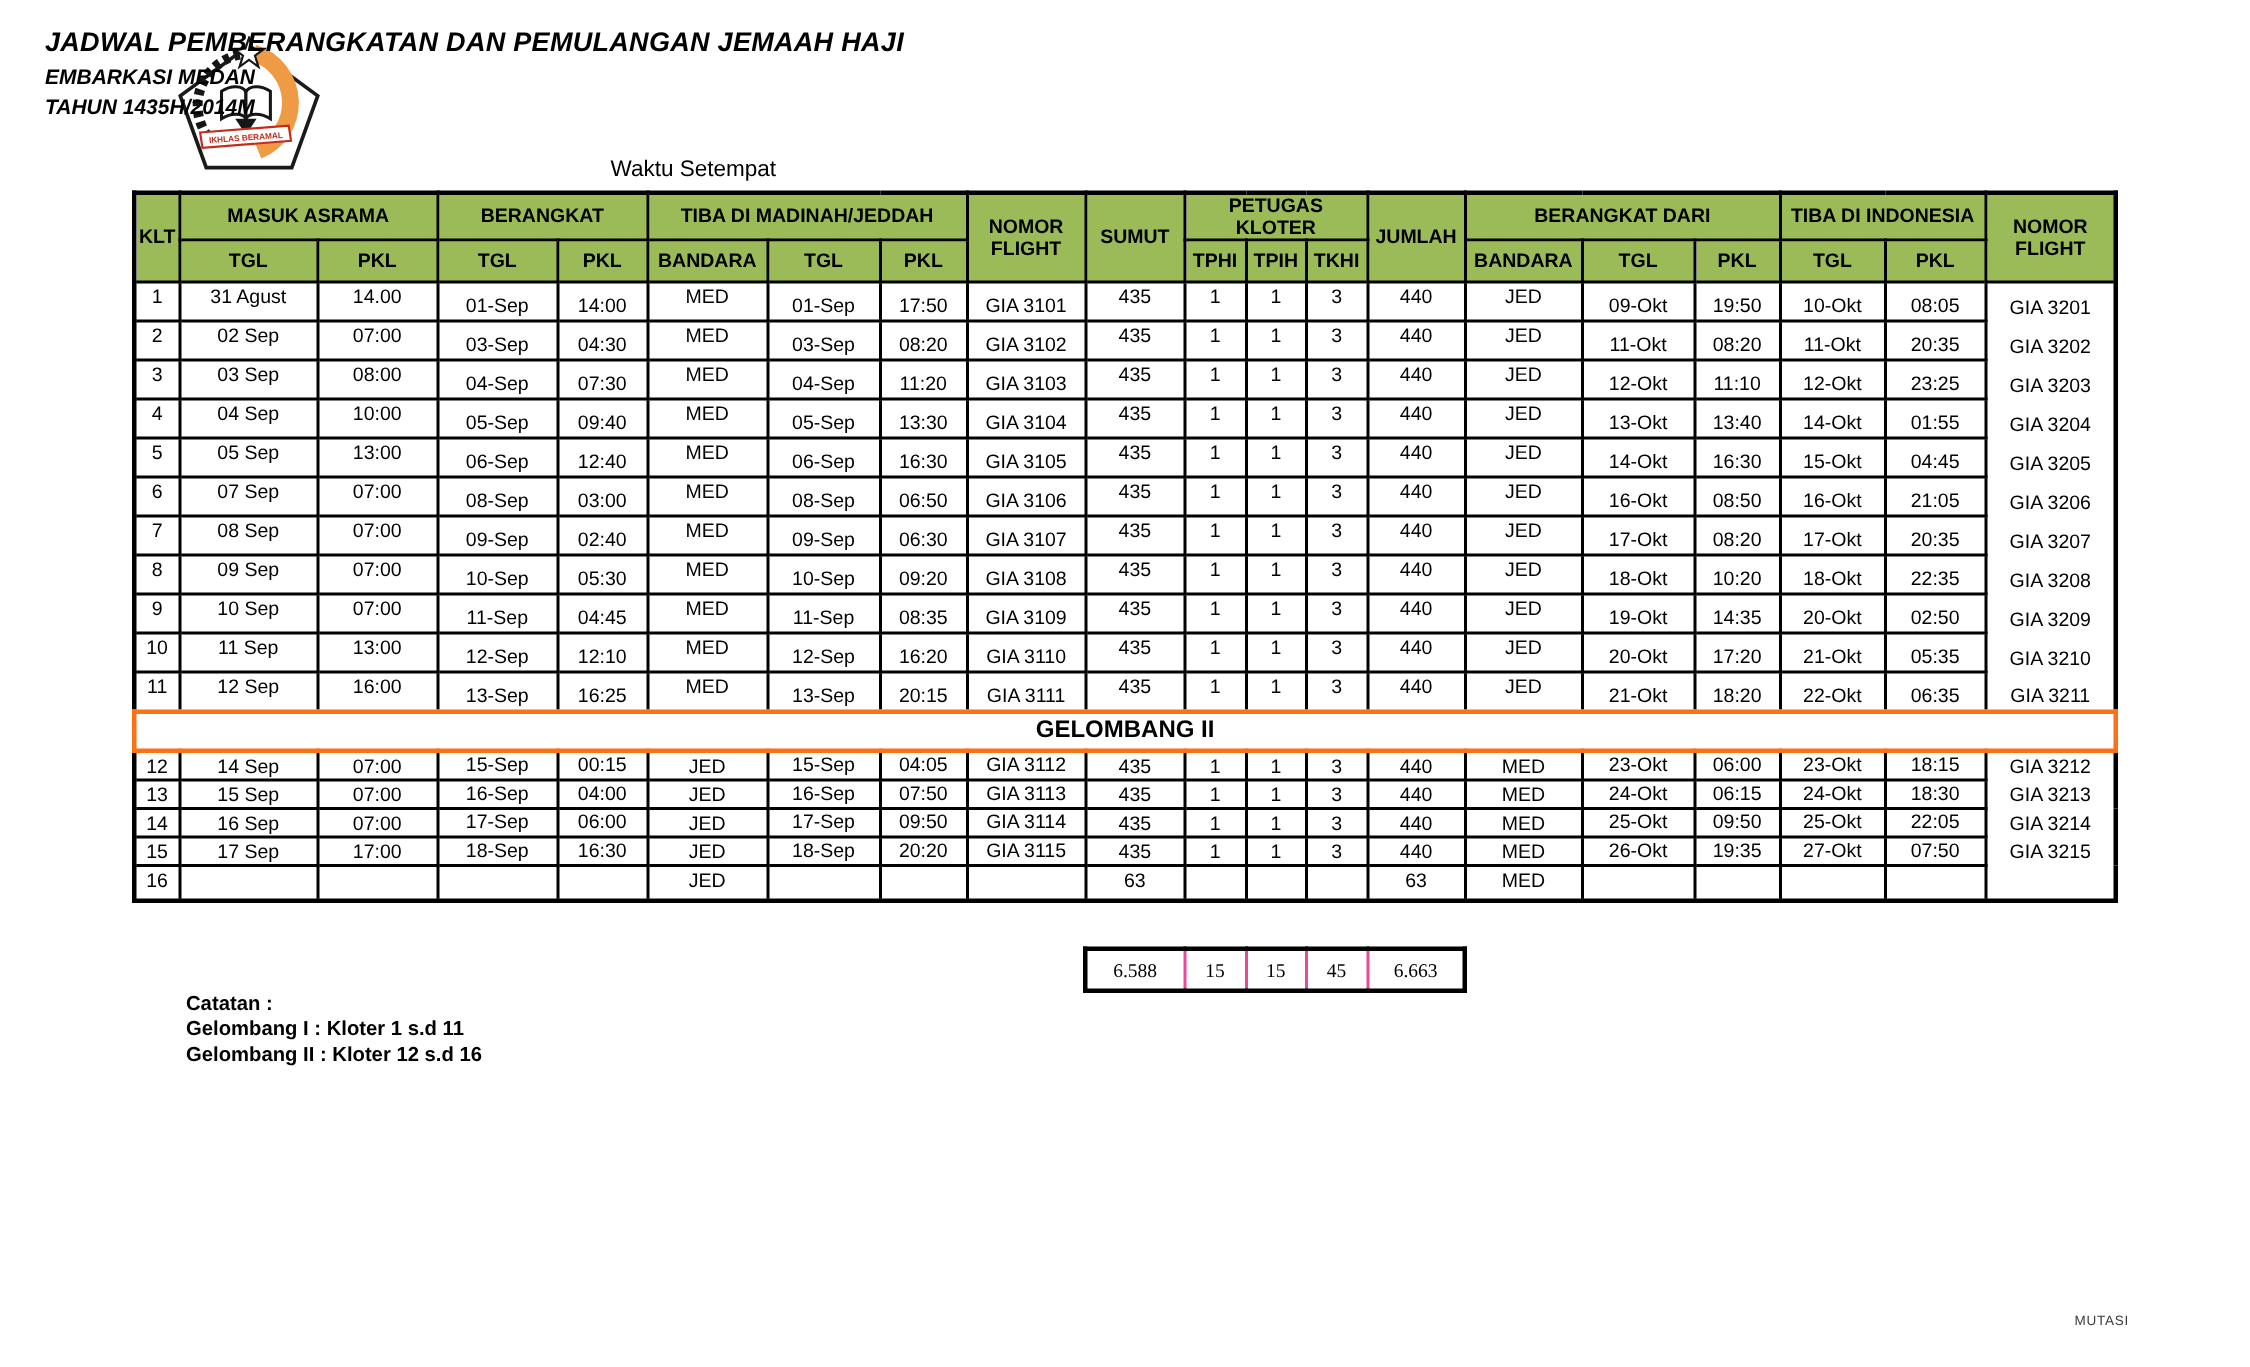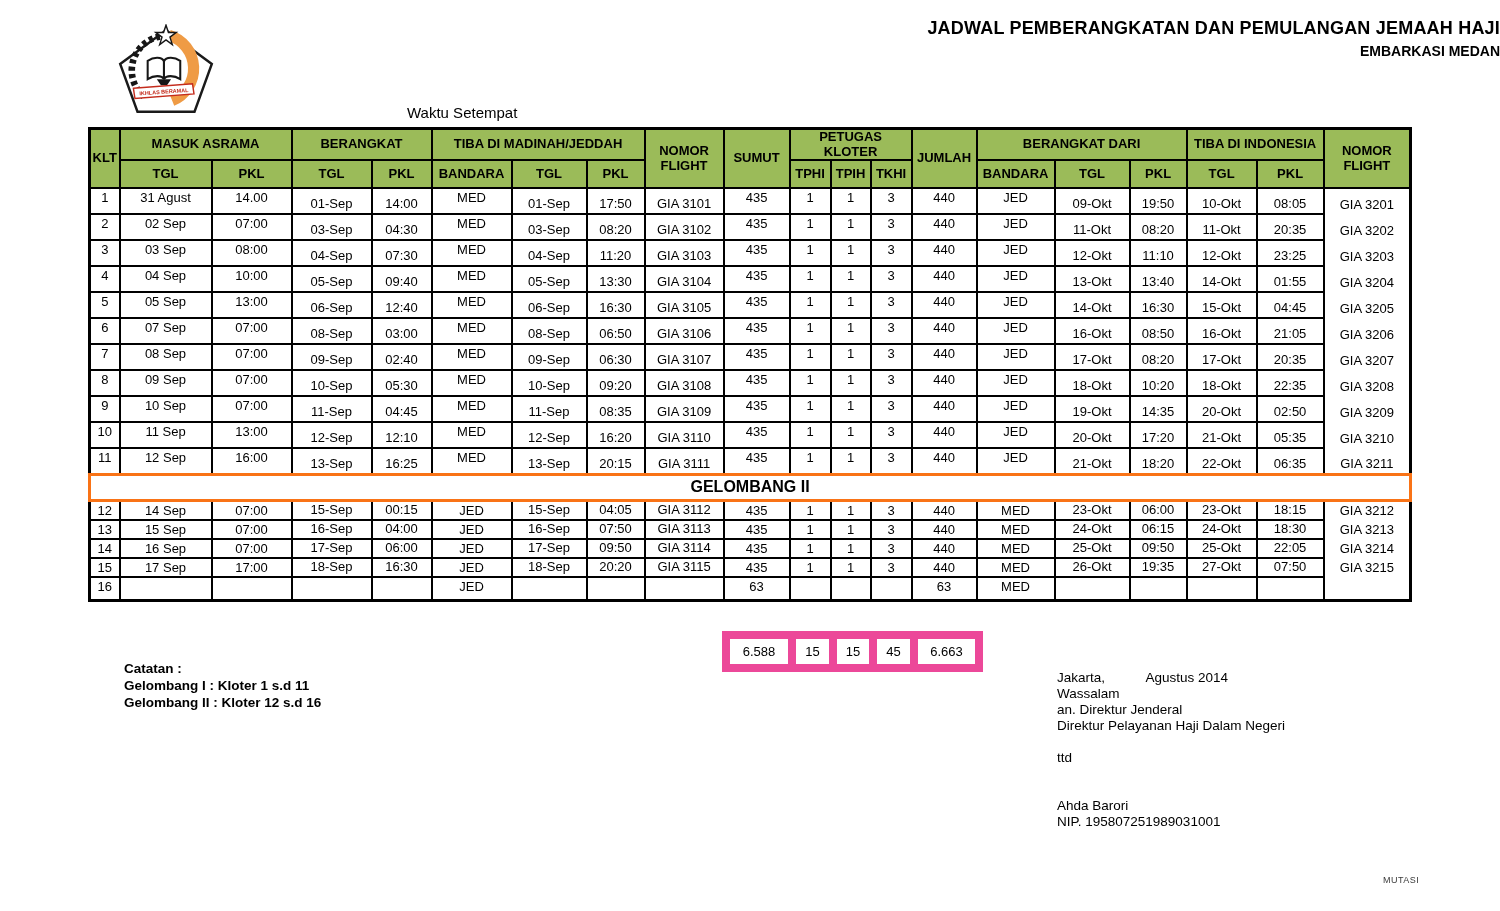--- a/index.html
+++ b/index.html
@@ -1,21 +1,21 @@
 <!DOCTYPE html>
 <html><head>
 <meta charset="utf-8">
 <style>
   html,body{margin:0;padding:0;background:#fff;}
   .doc{position:relative;width:1500px;height:911px;background:#fff;overflow:hidden;
        font-family:"Liberation Sans","DejaVu Sans",sans-serif;color:#000;}
 
   .logo{position:absolute;left:110px;top:24px;width:112px;height:92px;}
 
-  .title-block{position:absolute;left:30px;top:18px;width:1470px;text-align:right;font-weight:bold;}
+  .title-block{position:absolute;left:30px;top:18px;width:1470px;text-align:left;font-weight:bold;font-style:italic;}
   .title-line1{font-size:18px;letter-spacing:.2px;}
   .title-line2,.title-line3{font-size:14px;margin-top:4px;}
 
   .waktu{position:absolute;left:407px;top:104px;font-size:15px;font-weight:normal;}
 
   table.sched{position:absolute;left:88px;top:127px;border-collapse:collapse;table-layout:fixed;
               width:1321px;font-size:13px;border:3px solid #000;}
   .sched th,.sched td{border:2px solid #000;overflow:hidden;text-align:center;padding:0 1px;}
   .sched th{background:#9BBB59;font-weight:bold;font-size:13px;white-space:normal;line-height:1.08;}
   .sched tr.h1 th{height:29px;}
@@ -24,21 +24,21 @@
   .sched tbody tr{height:26px;}
   .sched tbody.g2 tr{height:14px;}
   .sched tbody.g2 tr.last{height:24px;}
   td.top{vertical-align:top;padding-top:1px;}
   td.bot{vertical-align:bottom;padding-bottom:2px;}
   td.flight-col{border-top:none;border-bottom:none;}
   tr.band td{border:3px solid #f97316;font-weight:bold;height:22px;vertical-align:middle;font-size:16px;}
 
   table.totals{position:absolute;left:722px;top:631px;border-collapse:collapse;table-layout:fixed;
                width:253px;font-size:13px;border:3px solid #000;}
-  .totals td{border:8px solid #ec4899;height:23px;text-align:center;vertical-align:middle;}
+  .totals td{border:2px solid #ec4899;height:23px;text-align:center;vertical-align:middle;font-family:Liberation Serif, serif;}
 
   .catatan{position:absolute;left:124px;top:660px;font-size:13.5px;font-weight:bold;line-height:17px;}
   .signature{position:absolute;left:1057px;top:670px;font-size:13.5px;line-height:16px;white-space:pre;}
   .signature div{min-height:16px;}
   .mutasi{position:absolute;left:1383px;top:875px;font-size:9px;color:#3a3a3a;letter-spacing:.5px;}
 </style>
 </head>
 <body>
 
 <div class="doc">
@@ -51,20 +51,21 @@
     <path d="M37,36 C43,32 51,32 53,36.5 L53,54 C51,50 43,50 37,54 Z" fill="#ffffff" stroke="#161616" stroke-width="2"></path>
     <path d="M69,36 C63,32 55,32 53,36.5 L53,54 C55,50 63,50 69,54 Z" fill="#ffffff" stroke="#161616" stroke-width="2"></path>
     <path d="M46,54 L60,54 L56,60 L50,60 Z" fill="#161616"></path>
     <path d="M23,63 L81,58.5 L82.5,68.5 L24.5,73 Z" fill="#ffffff" stroke="#C42B1C" stroke-width="1.4"></path>
     <text x="53" y="68.2" font-size="5.4" font-weight="bold" fill="#C42B1C" text-anchor="middle" transform="rotate(-4 53 67)">IKHLAS BERAMAL</text>
   </svg>
 
   <div class="title-block">
     <div class="title-line1">JADWAL PEMBERANGKATAN DAN PEMULANGAN JEMAAH HAJI</div>
     <div class="title-line2">EMBARKASI MEDAN</div>
+    <div class="title-line3">TAHUN  1435H/2014M</div>
   </div>
 
   <div class="waktu">Waktu Setempat</div>
 
   <table class="sched">
     <colgroup>
       <col style="width:30px">
         <col style="width:92px">
         <col style="width:80px">
         <col style="width:80px">
@@ -498,17 +499,16 @@
         </tr>
       </tbody>
   </table>
 
   <div class="catatan">
       <div>Catatan :</div>
       <div>Gelombang I : Kloter 1 s.d 11</div>
       <div>Gelombang II : Kloter 12 s.d 16</div>
     </div>
 
-  <div class="signature"><div>Jakarta,           Agustus 2014</div><div>Wassalam</div><div>an. Direktur Jenderal</div><div>Direktur Pelayanan Haji Dalam Negeri</div><div></div><div>ttd</div><div></div><div></div><div>Ahda Barori</div><div>NIP. 195807251989031001</div></div>
 
   <div class="mutasi">MUTASI</div>
 
 </div>
 
 </body></html>

